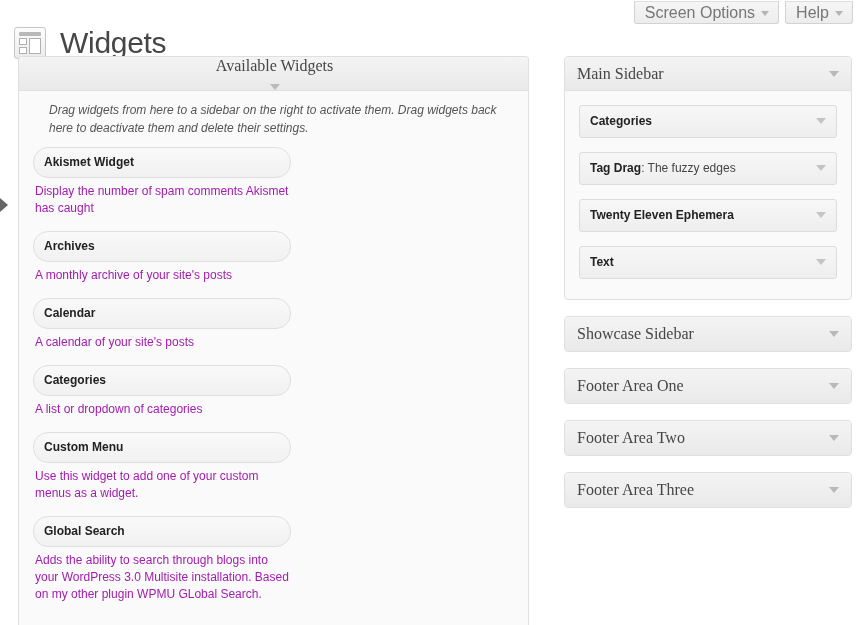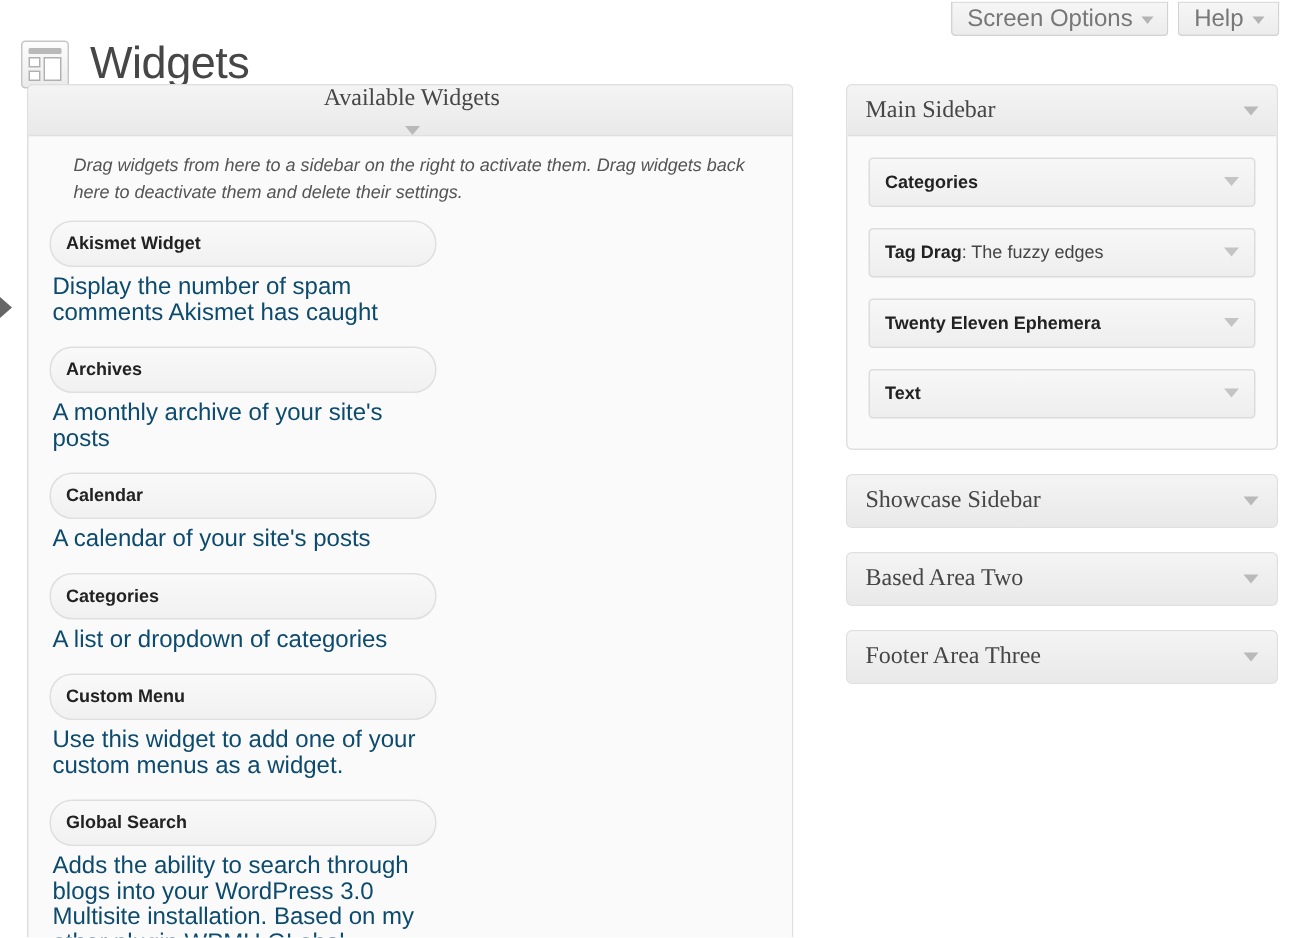--- a/index.html
+++ b/index.html
@@ -169,22 +169,22 @@
     padding: 7px 8px 8px 10px;
     cursor: move;
   }
   .widget-top .wtitle {
     font-size: 12px;
     font-weight: bold;
     color: #222222;
     line-height: 14px;
   }
   .widget-desc {
-    font-size: 16px;
-    color: #0c4a6e;
+    font-size: 12px;
+    color: #a21caf;
     line-height: 17px;
     padding: 5px 2px 0 2px;
   }
 
   
   .right-col {
     position: absolute;
     left: 564px; top: 56px;
     width: 288px;
   }
@@ -362,30 +362,36 @@
       </div>
     </div>
 
     <div class="sidebar-panel collapsed">
       <div class="sb-head">
         <h3>Showcase Sidebar</h3>
         <span class="panel-caret"></span>
       </div>
     </div>
 
-
     <div class="sidebar-panel collapsed">
       <div class="sb-head">
-        <h3>Based Area Two</h3>
+        <h3>Footer Area One</h3>
         <span class="panel-caret"></span>
       </div>
     </div>
 
     <div class="sidebar-panel collapsed">
       <div class="sb-head">
+        <h3>Footer Area Two</h3>
+        <span class="panel-caret"></span>
+      </div>
+    </div>
+
+    <div class="sidebar-panel collapsed">
+      <div class="sb-head">
         <h3>Footer Area Three</h3>
         <span class="panel-caret"></span>
       </div>
     </div>
 
   </div>
 
 </div>
 
 </body></html>

